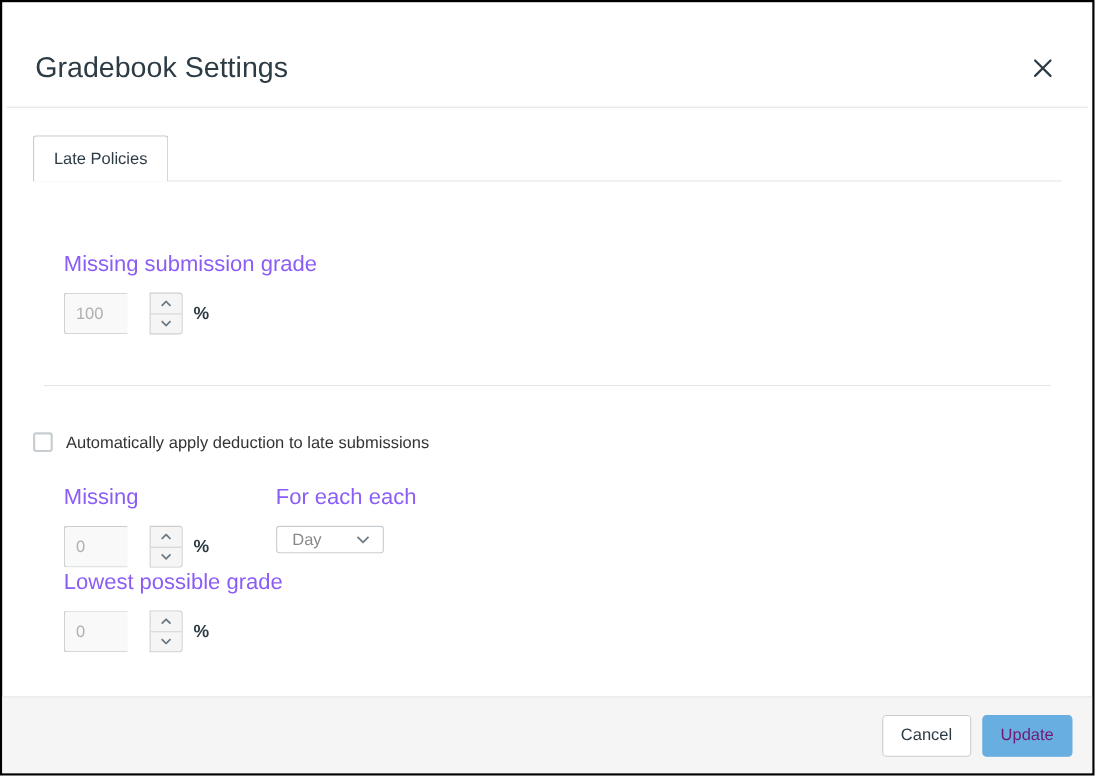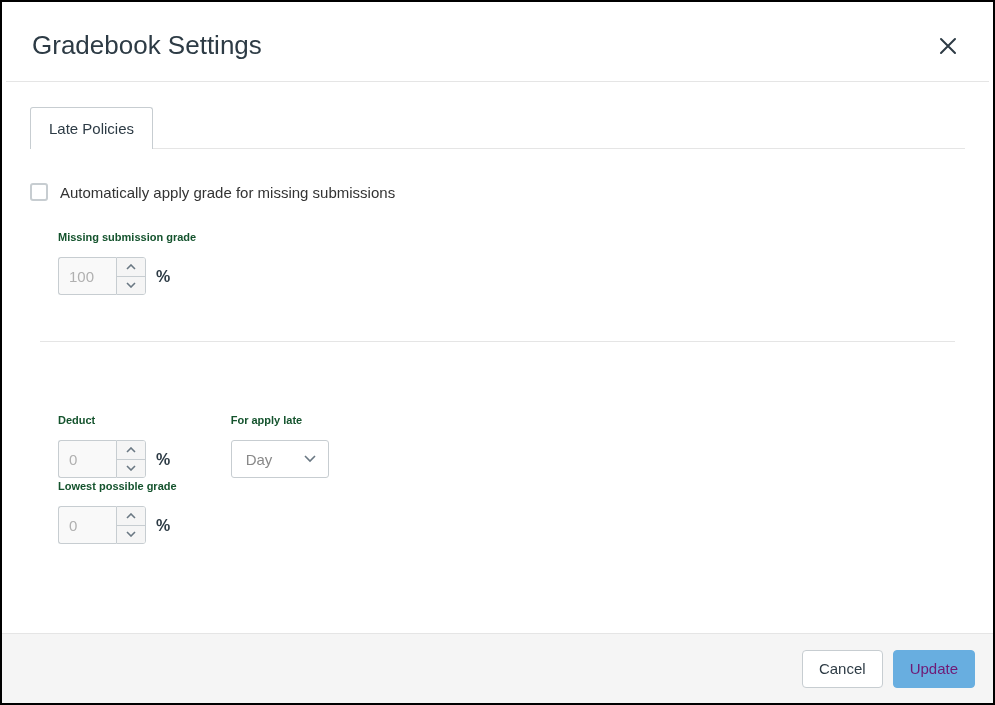--- a/index.html
+++ b/index.html
@@ -9,21 +9,21 @@
       width: 995px;
       height: 705px;
       border: 2px solid #000;
       position: relative;
       color: #2d3b45;
     }
     .modal-header {
       display: flex;
       justify-content: space-between;
       align-items: center;
-      padding: 28px 30px 20px 30px;
+      padding: 44px 30px 20px 30px;
     }
     .modal-title {
       font-size: 26px;
       font-weight: 400;
       color: #2d3b45;
     }
     .close-btn {
       background: none;
       border: none;
       cursor: pointer;
@@ -72,30 +72,31 @@
       flex-shrink: 0;
     }
     .checkbox-label {
       font-size: 15px;
       font-weight: 400;
       color: #333;
     }
     .sub-section { padding: 30px 0 0 28px; }
     .field-group { display: inline-block; vertical-align: top; margin-right: 56px; }
     .field-label {
-      font-size: 11px;
-      font-weight: 700;
-      color: #14532d;
+      font-size: 20px;
+      font-weight: 400;
+      color: #8b5cf6;
       margin-bottom: 14px;
       display: block;
     }
     .input-row { display: flex; align-items: center; gap: 10px; }
     .number-input-wrap {
       display: flex;
       height: 40px;
+      gap: 20px;
     }
     .number-input {
       width: 58px;
       height: 38px;
       border: 1px solid #c7cdd1;
       border-right: none;
       padding: 0 10px;
       font-size: 15px;
       color: #999;
       background: #fff;
@@ -124,21 +125,21 @@
       justify-content: center;
       padding: 0;
     }
     .stepper-btn:first-child { border-bottom: 1px solid #c7cdd1; }
     .stepper-btn svg { width: 10px; height: 6px; stroke: #6a7883; fill: none; stroke-width: 1.6; }
     .percent-sign { font-size: 16px; font-weight: 700; color: #2d3b45; }
     .select-wrap {
       position: relative;
       display: inline-flex;
       align-items: center;
-      height: 38px;
+      height: 25px;
       border: 1px solid #c7cdd1;
       border-radius: 3px;
       padding: 0 38px 0 14px;
       min-width: 98px;
       background: #fff;
       cursor: pointer;
       color: #888;
       font-size: 15px;
     }
     .select-wrap svg { position: absolute; right: 12px; width: 12px; height: 8px; stroke: #6a7883; fill: none; stroke-width: 1.6; }
@@ -195,24 +196,20 @@
 <div class="tabs-container">
   <div class="tabs-bar">
     <div class="tab active">
       <span>Late Policies</span>
     </div>
   </div>
 </div>
 
 <div class="tab-content">
 
-  <div class="checkbox-row">
-    <div class="checkbox"></div>
-    <span class="checkbox-label">Automatically apply grade for missing submissions</span>
-  </div>
 
   <div class="sub-section">
     <label class="field-label">Missing submission grade</label>
     <div class="input-row">
       <div class="number-input-wrap">
         <input class="number-input" disabled="" value="100" style="">
         <div class="stepper">
           <button class="stepper-btn">
               <svg viewBox="0 0 10 6">
                 <path d="M1 5 L5 1 L9 5"></path>
@@ -224,24 +221,28 @@
               </svg>
             </button>
         </div>
       </div>
       <span class="percent-sign">%</span>
     </div>
   </div>
 
   <hr class="section-divider">
 
+  <div class="checkbox-row">
+    <div class="checkbox"></div>
+    <span class="checkbox-label">Automatically apply deduction to late submissions</span>
+  </div>
 
   <div class="sub-section">
     <div class="field-group">
-      <label class="field-label">Deduct</label>
+      <label class="field-label">Missing</label>
       <div class="input-row">
         <div class="number-input-wrap">
           <input class="number-input" disabled="" value="0" style="">
           <div class="stepper">
             <button class="stepper-btn">
                 <svg viewBox="0 0 10 6">
                   <path d="M1 5 L5 1 L9 5"></path>
                 </svg>
               </button>
             <button class="stepper-btn">
@@ -249,21 +250,21 @@
                   <path d="M1 1 L5 5 L9 1"></path>
                 </svg>
               </button>
           </div>
         </div>
         <span class="percent-sign">%</span>
       </div>
     </div>
 
     <div class="field-group">
-      <label class="field-label">For apply late</label>
+      <label class="field-label">For each each</label>
       <div class="select-wrap">
         <span>Day</span>
         <svg viewBox="0 0 12 8">
             <path d="M1 1 L6 6 L11 1"></path>
           </svg>
       </div>
     </div>
 
     <div class="lowest-section">
       <label class="field-label">Lowest possible grade</label>

